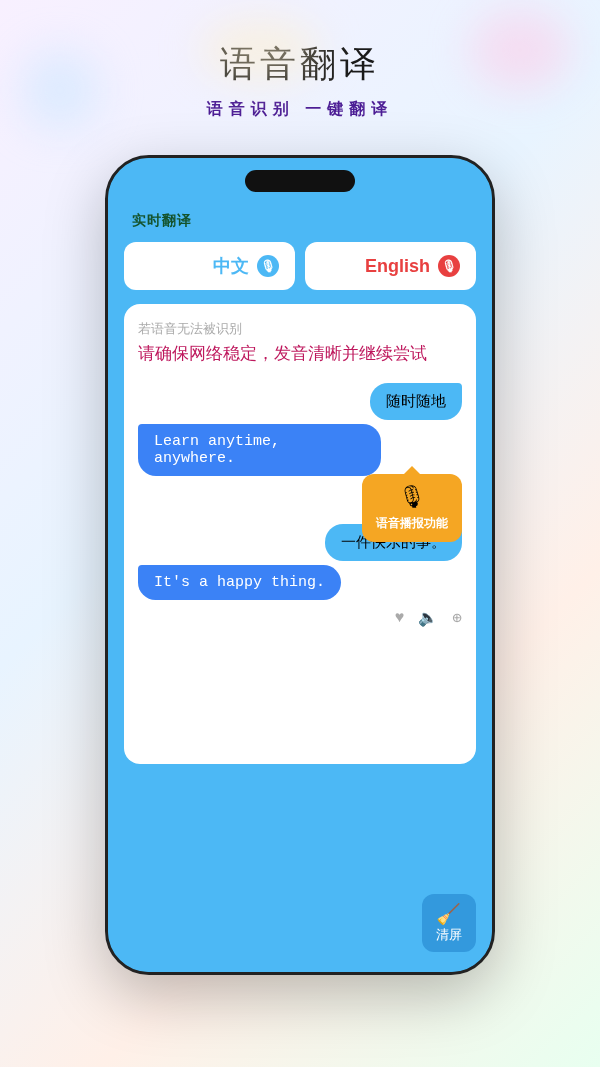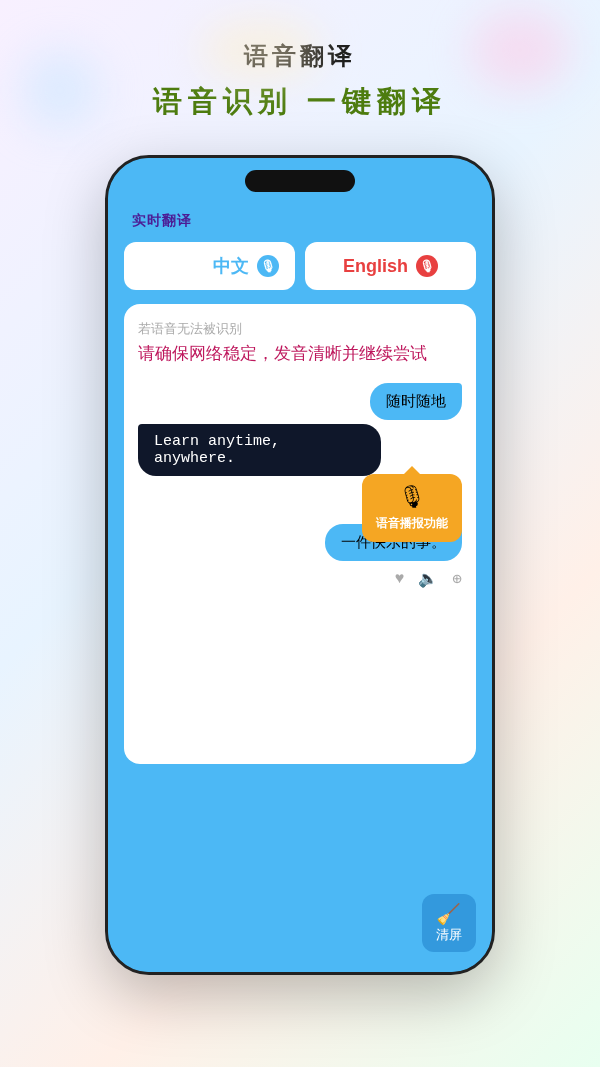--- a/index.html
+++ b/index.html
@@ -12,30 +12,30 @@
       position: relative;
     }
 
     
     .title-section {
       text-align: center;
       padding-top: 40px;
       padding-bottom: 30px;
     }
     .main-title {
-      font-size: 24px;
-      font-weight: 700;
+      font-size: 36px;
+      font-weight: 400;
       color: #1a1a1a;
       letter-spacing: 4px;
       margin-bottom: 10px;
     }
     .sub-title {
-      font-size: 29px;
+      font-size: 16px;
       font-weight: 600;
-      color: #4d7c0f;
+      color: #4c1d95;
       letter-spacing: 6px;
     }
 
     
     .phone-frame {
       position: absolute;
       left: 50%;
       transform: translateX(-50%);
       top: 155px;
       width: 390px;
@@ -67,21 +67,21 @@
       left: 0;
       right: 0;
       bottom: 0;
       background: #4cb8f5;
       border-radius: 42px;
       padding: 50px 16px 16px;
     }
 
     
     .app-header {
-      color: #4c1d95;
+      color: #14532d;
       font-size: 14px;
       font-weight: 600;
       padding: 4px 8px 12px;
       letter-spacing: 1px;
     }
 
     
     .lang-buttons {
       display: flex;
       gap: 10px;
@@ -99,20 +99,21 @@
       font-size: 18px;
       font-weight: 600;
       cursor: pointer;
     }
     .lang-btn.chinese {
       color: #4cb8f5;
       justify-content: flex-end;
     }
     .lang-btn.english {
       color: #e84040;
+      justify-content: flex-end;
     }
     .mic-icon-blue {
       display: inline-flex;
       align-items: center;
       justify-content: center;
       width: 22px;
       height: 22px;
       background: #4cb8f5;
       border-radius: 50%;
       color: white;
@@ -171,21 +172,21 @@
       font-size: 15px;
       font-weight: 500;
       max-width: 75%;
     }
     .bubble-blue {
       background: #4cb8f5;
       color: #000000;
       border-top-right-radius: 4px;
     }
     .bubble-red {
-      background: #0f172a;
+      background: #3b82f6;
       color: white;
       border-top-left-radius: 4px;
     }
 
     
     .action-row {
       display: flex;
       justify-content: flex-end;
       gap: 14px;
       padding: 4px 0 10px;
@@ -325,20 +326,23 @@
           <span class="action-icon">♥</span>
           <span class="action-icon">🔈</span>
           <span class="action-icon">⊕</span>
         </div>
       </div>
 
       <div class="bubble-row">
         <div class="bubble-right">
           <div class="bubble bubble-blue">一件快乐的事。</div>
         </div>
+        <div class="bubble-left">
+          <div class="bubble bubble-red">It's a happy thing.</div>
+        </div>
         <div class="action-row">
           <span class="action-icon">♥</span>
           <span class="action-icon">🔈</span>
           <span class="action-icon">⊕</span>
         </div>
       </div>
 
       <div class="tooltip-popup">
         <div class="tooltip-mic">🎙</div>
         <div class="tooltip-text">语音播报功能</div>

